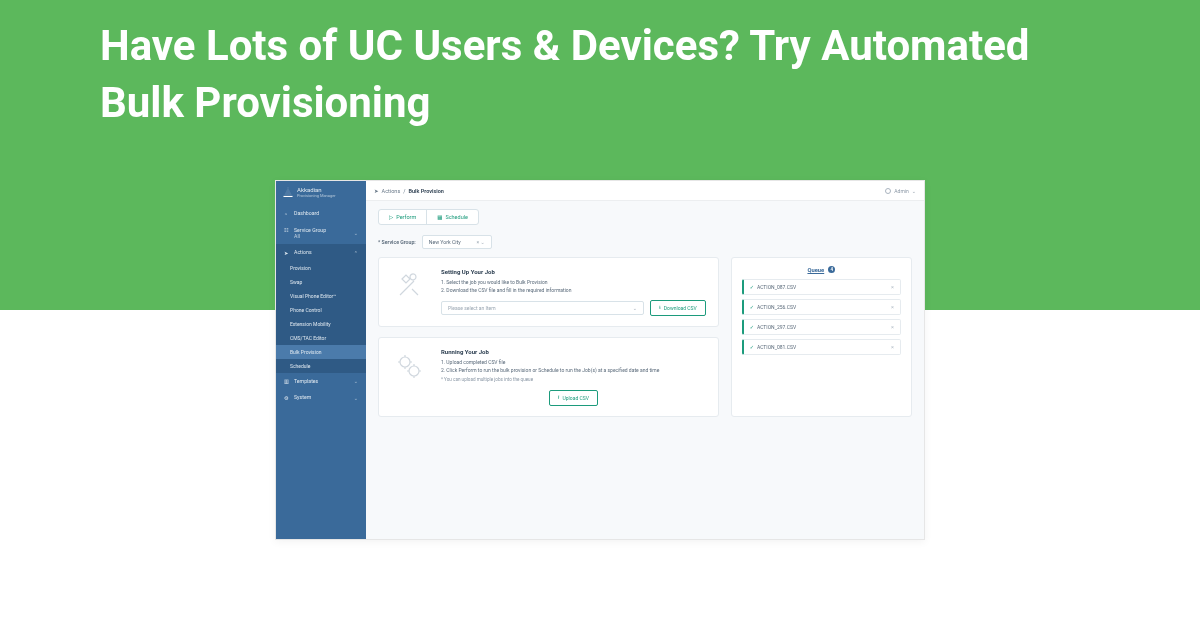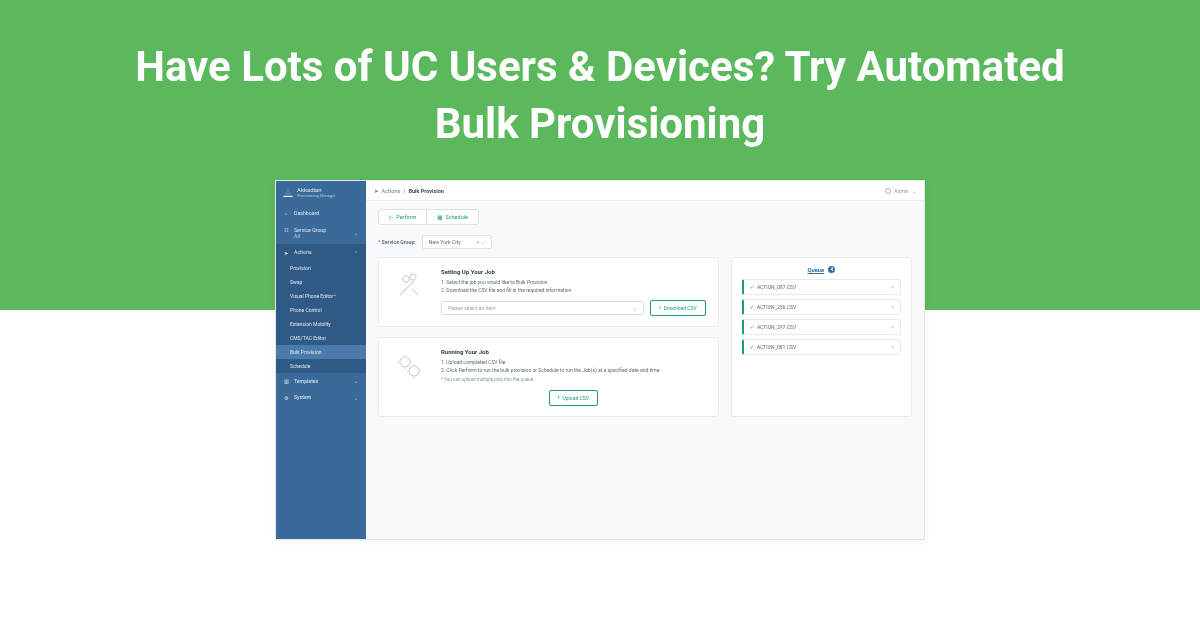--- a/index.html
+++ b/index.html
@@ -1,18 +1,18 @@
 <!DOCTYPE html>
 <html><head>
 <meta charset="utf-8">
 <style>
   * { box-sizing: border-box; margin: 0; padding: 0; }
   body { font-family: -apple-system, BlinkMacSystemFont, "Segoe UI", Roboto, sans-serif; width: 1200px; height: 630px; background: #fff; overflow: hidden; }
   .hero { background: #5cb85c; height: 310px; width: 100%; position: absolute; top: 0; left: 0; }
-  .headline { position: relative; color: #fff; font-size: 42px; font-weight: 700; text-align: center; padding: 18px 100px 0; line-height: 1.35; margin-top: 21px; }
+  .headline { position: relative; color: #fff; font-size: 42px; font-weight: 700; padding: 18px 100px 0; line-height: 1.35; }
   .app-shell { position: absolute; top: 180px; left: 50%; transform: translateX(-50%); width: 650px; height: 360px; background: #fff; border: 1px solid #e6e6e6; display: flex; font-size: 6px; box-shadow: 0 2px 8px rgba(0,0,0,.05); }
   
   .sidebar { width: 90px; background: #3a6a9a; color: #dfe8f0; display: flex; flex-direction: column; }
   .brand { padding: 6px 7px; display: flex; align-items: center; gap: 4px; background: #3a6a9a; }
   .brand-icon { width: 10px; height: 10px; border: 1.2px solid #fff; transform: rotate(0deg); clip-path: polygon(50% 0,100% 100%,0 100%); background: rgba(255,255,255,.1); }
   .brand-text { font-size: 6px; line-height: 1.1; }
   .brand-text .sub { font-size: 4px; opacity: .7; }
   .nav-item { padding: 5px 8px; font-size: 5.2px; display: flex; align-items: center; justify-content: space-between; cursor: pointer; }
   .nav-item.top { padding-top: 6px; }
   .nav-item .chev { font-size: 5px; opacity: .7; }

